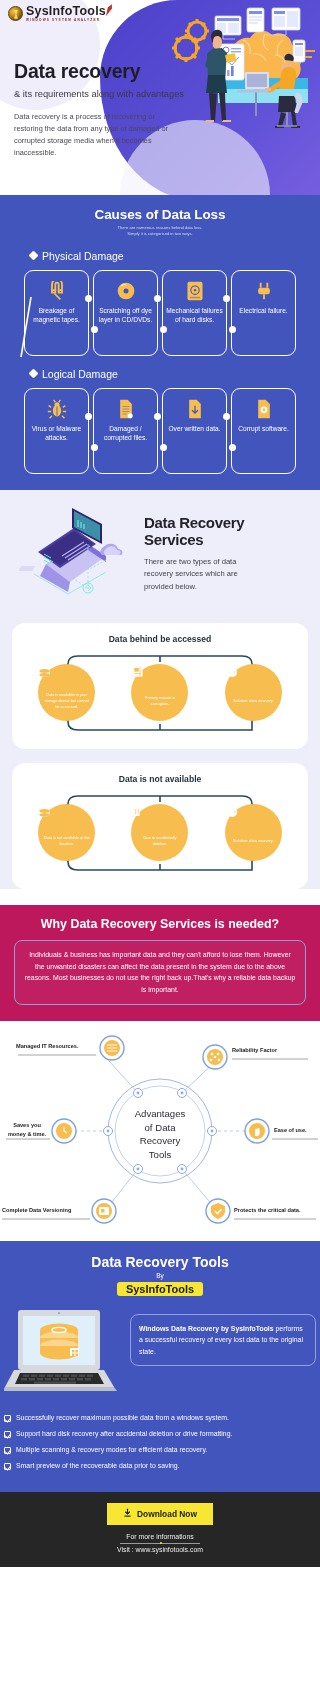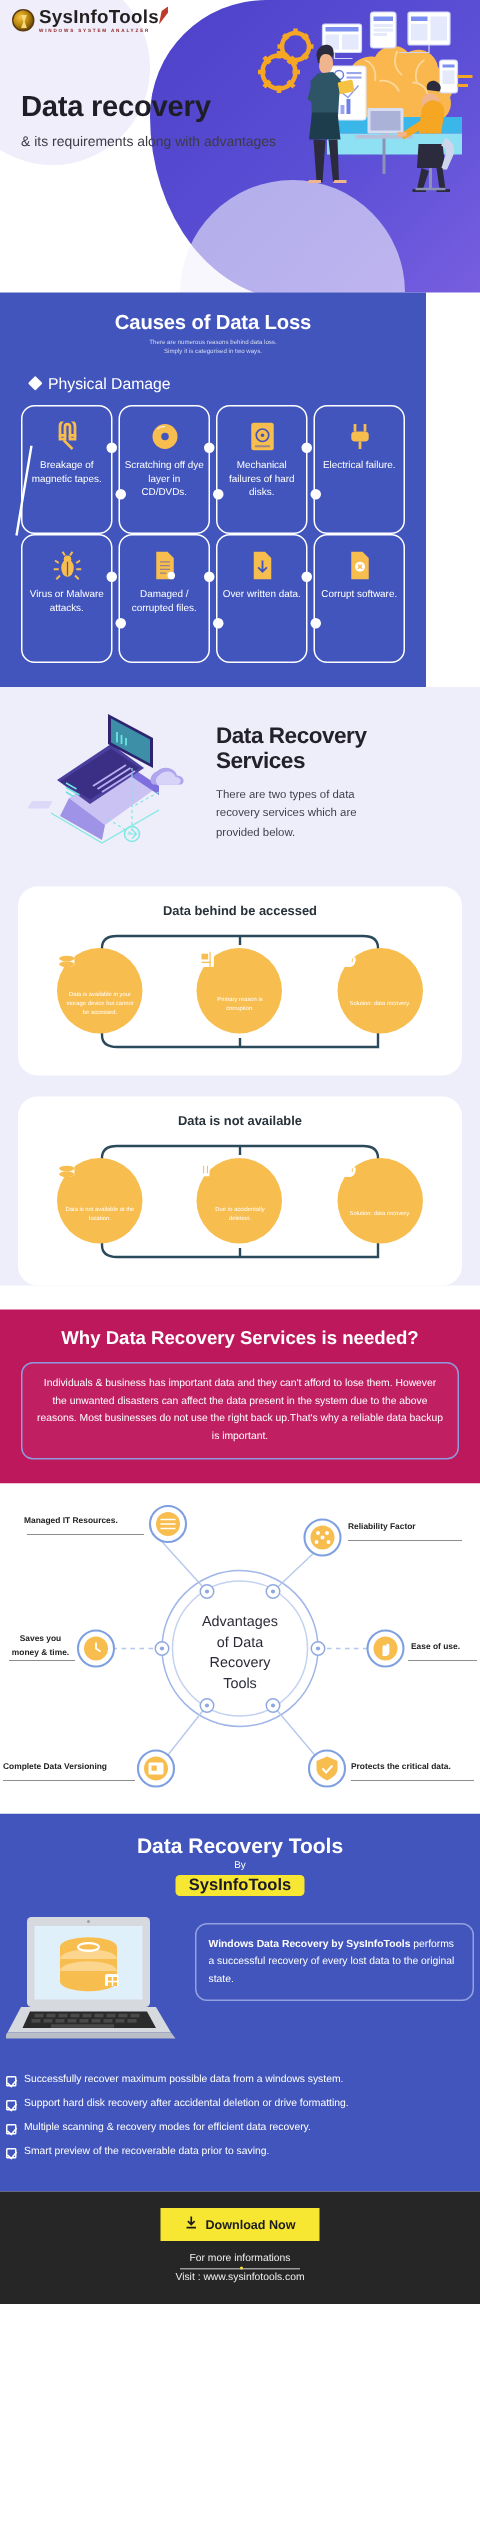--- a/index.html
+++ b/index.html
@@ -75,22 +75,22 @@
   .hero-l3 { font-size: 9.3px; color: #3c3b45; line-height: 1.55; margin-top: 4px; }
   .hero-p { font-size: 7.4px; color: #4a4955; line-height: 1.62; margin-top: 9px; width: 165px; }
 
   
   .hero-art { position: absolute; right: 0; top: 0; width: 205px; height: 160px; z-index: 7; }
 
   
   .causes {
     position: relative;
     background: #4155bc;
-    padding: 12px 10px 16px;
-    width: 284px;
+    padding: 12px 20px 16px;
+    width: 320px;
   }
   .causes h2 {
     text-align: center; color: #fff; font-size: 13.5px; font-weight: 700; letter-spacing: -.1px;
   }
   .causes-sub { text-align: center; color: #d6dbf2; font-size: 4.1px; line-height: 1.55; margin-top: 3px; }
   .dmg-head {
     display: flex; align-items: center; gap: 5px;
     color: #fff; font-size: 10.5px; margin: 12px 0 8px 10px; font-weight: 400;
   }
   .diamond { width: 7px; height: 7px; background: #fff; transform: rotate(45deg); border-radius: 1px; }
@@ -290,20 +290,21 @@
     <div class="logo-text">
       <div class="logo-name">SysInfoTools</div>
       <div class="logo-tag">WINDOWS SYSTEM ANALYZER</div>
     </div>
     <div class="logo-swoosh"></div>
   </div>
 
   <div class="hero-copy">
     <div class="hero-l2">Data recovery</div>
     <div class="hero-l3">&amp; its requirements along with advantages</div>
+    <div class="hero-p">Data recovery is a process of recovering or restoring the data from any type of damaged or corrupted storage media when it becomes inaccessible.</div>
   </div>
 </section>
 
 <section class="causes">
   <h2>Causes of Data Loss</h2>
   <div class="causes-sub">
     <div>There are numerous reasons behind data loss.</div>
     <div>Simply it is categorised in two ways.</div>
   </div>
 
@@ -357,20 +358,24 @@
         <svg width="18" height="20" viewBox="0 0 20 24">
             <path d="M6 2v6M14 2v6" stroke="#f8bd4f" stroke-width="2.2"></path>
             <rect x="3" y="8" width="14" height="8" rx="3" fill="#f8bd4f"></rect>
             <path d="M10 16v6" stroke="#f8bd4f" stroke-width="2.2"></path>
           </svg>
       </span>
       <span class="cc-txt">Electrical failure.</span>
     </div>
   </div>
 
+  <div class="dmg-head">
+    <span class="diamond"></span>
+    <span>Logical Damage</span>
+  </div>
   <div class="card-row">
     <div class="cc">
       <span class="dot-tr"></span>
       <span class="cc-ico">
         <svg width="20" height="20" viewBox="0 0 24 24">
             <ellipse cx="12" cy="14" rx="5" ry="7" fill="#f8bd4f"></ellipse>
             <circle cx="12" cy="7" r="3" fill="#f8bd4f"></circle>
             <path d="M5 10l-3-2M19 10l3-2M5 15H1M19 15h4M6 20l-3 3M18 20l3 3M10 4L8 1M14 4l2-3" stroke="#f8bd4f" stroke-width="1.6"></path>
             <path d="M12 9v11" stroke="#4155bc" stroke-width="1"></path>
           </svg>

